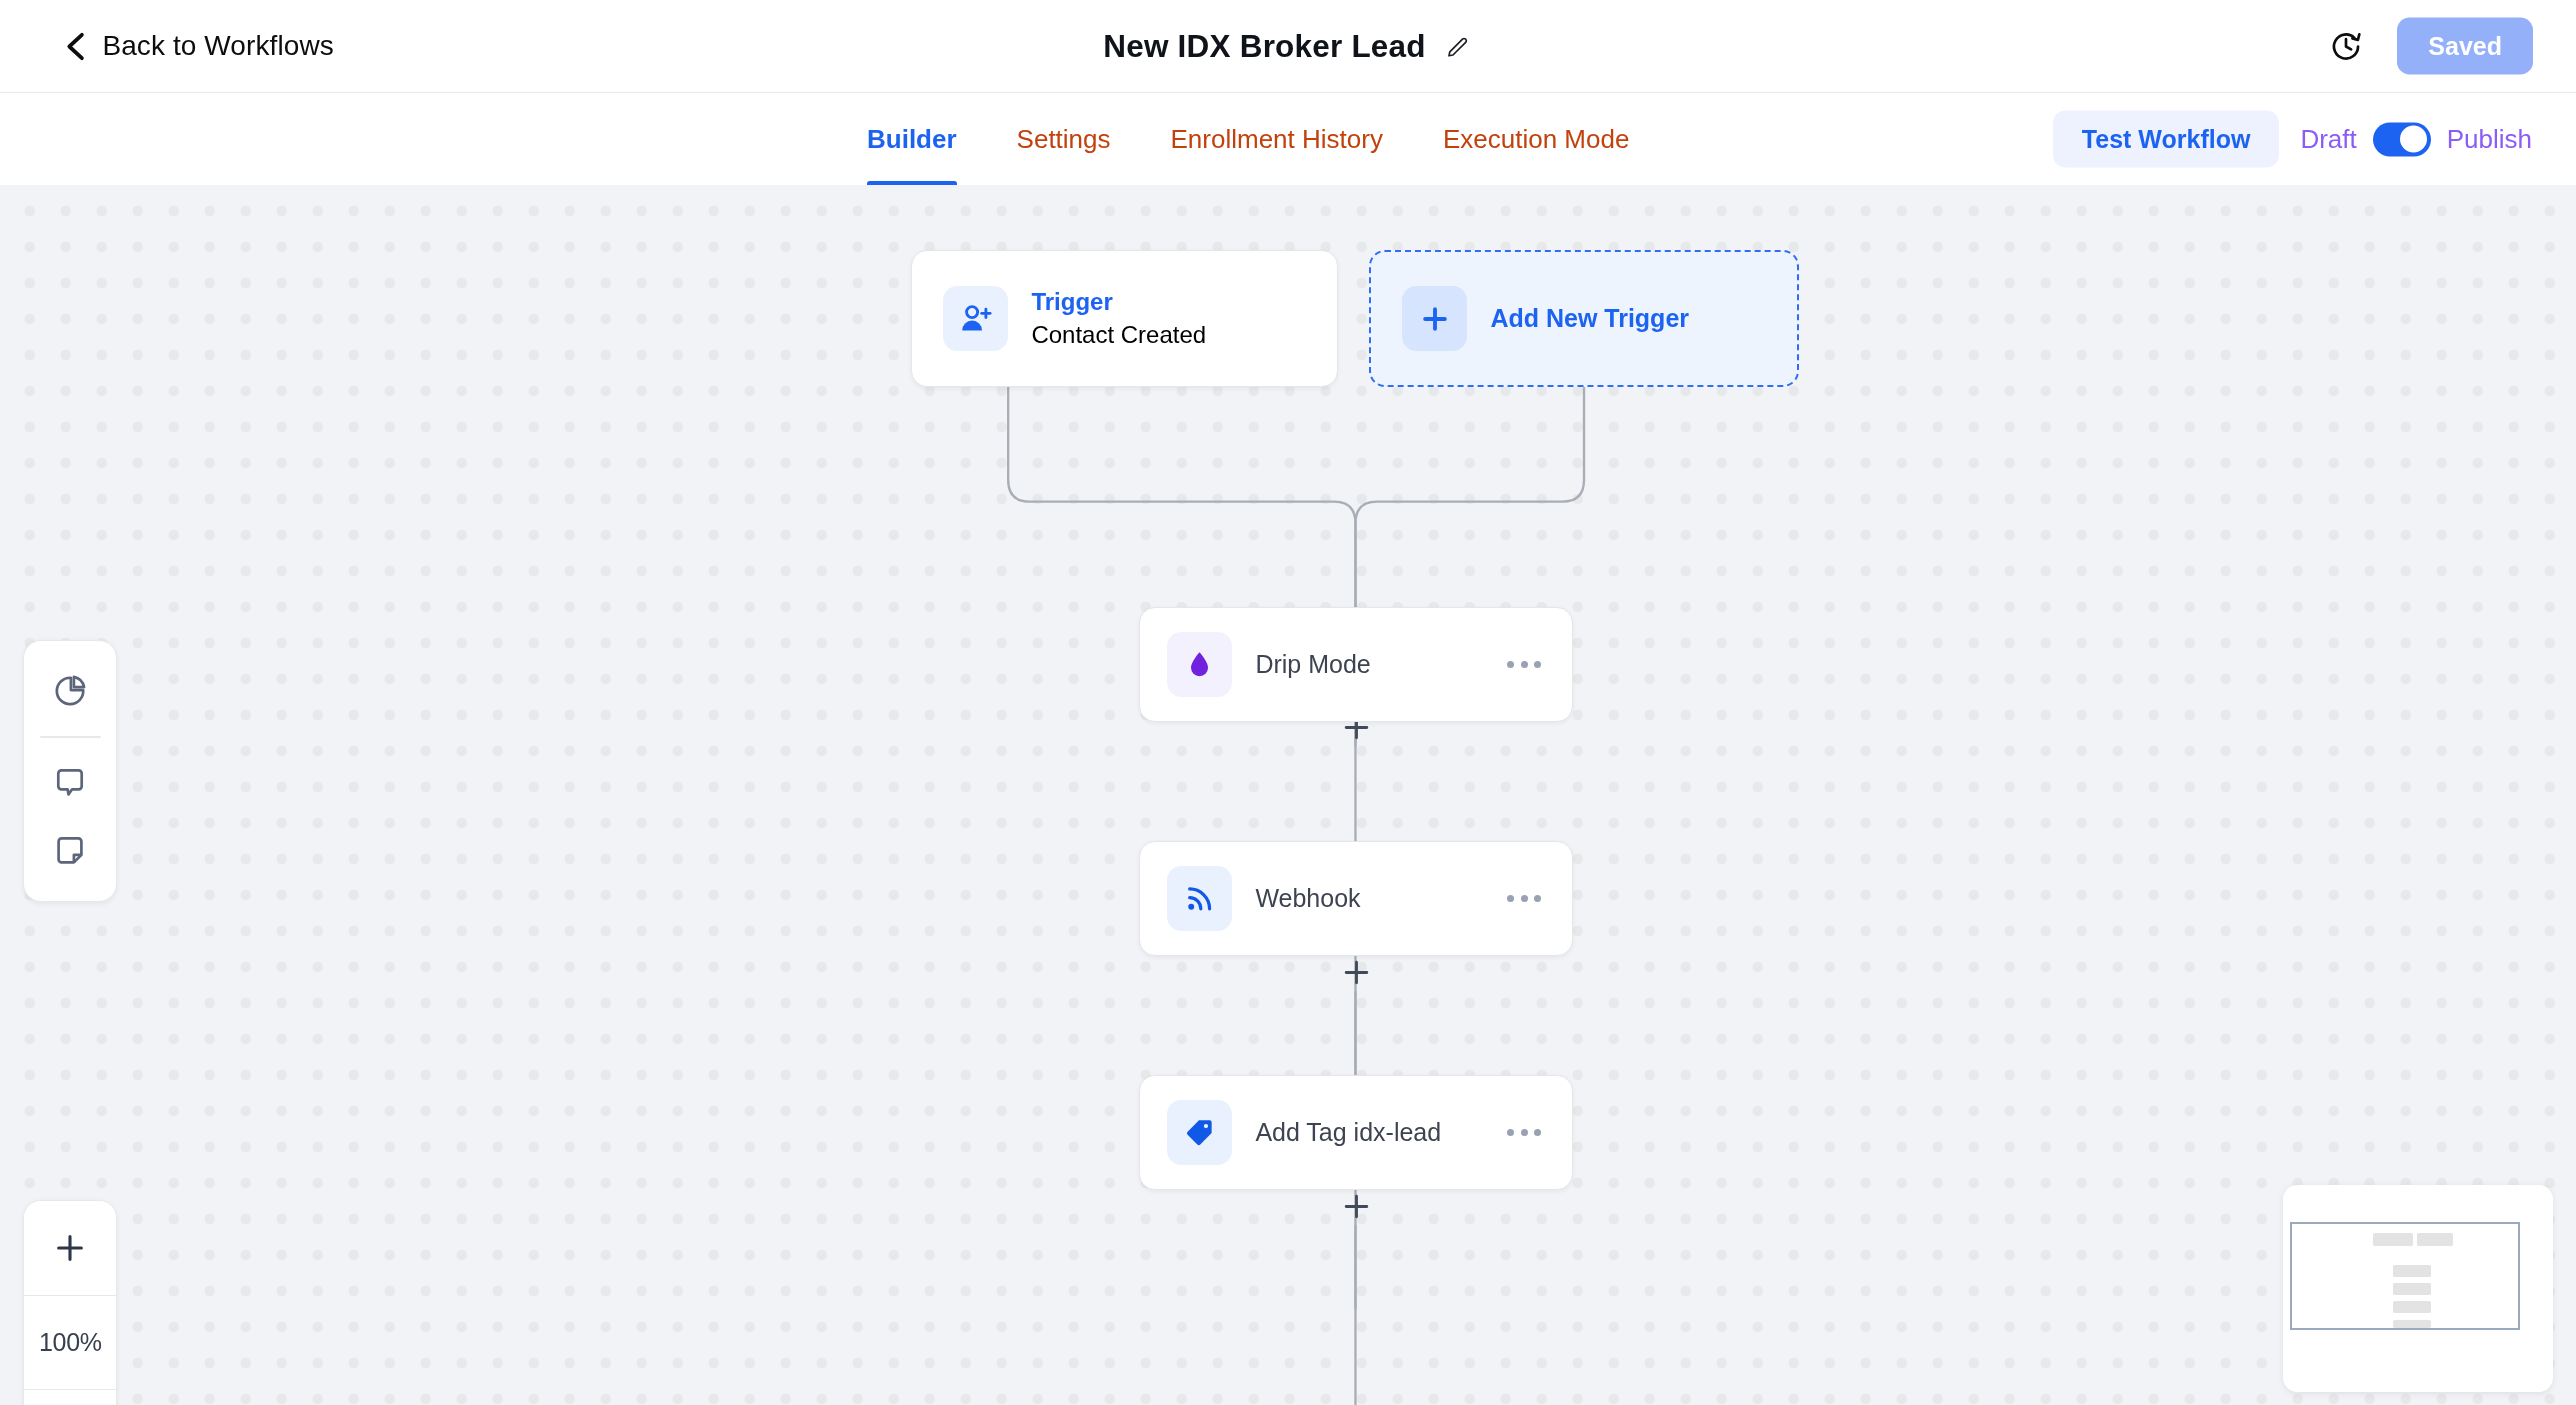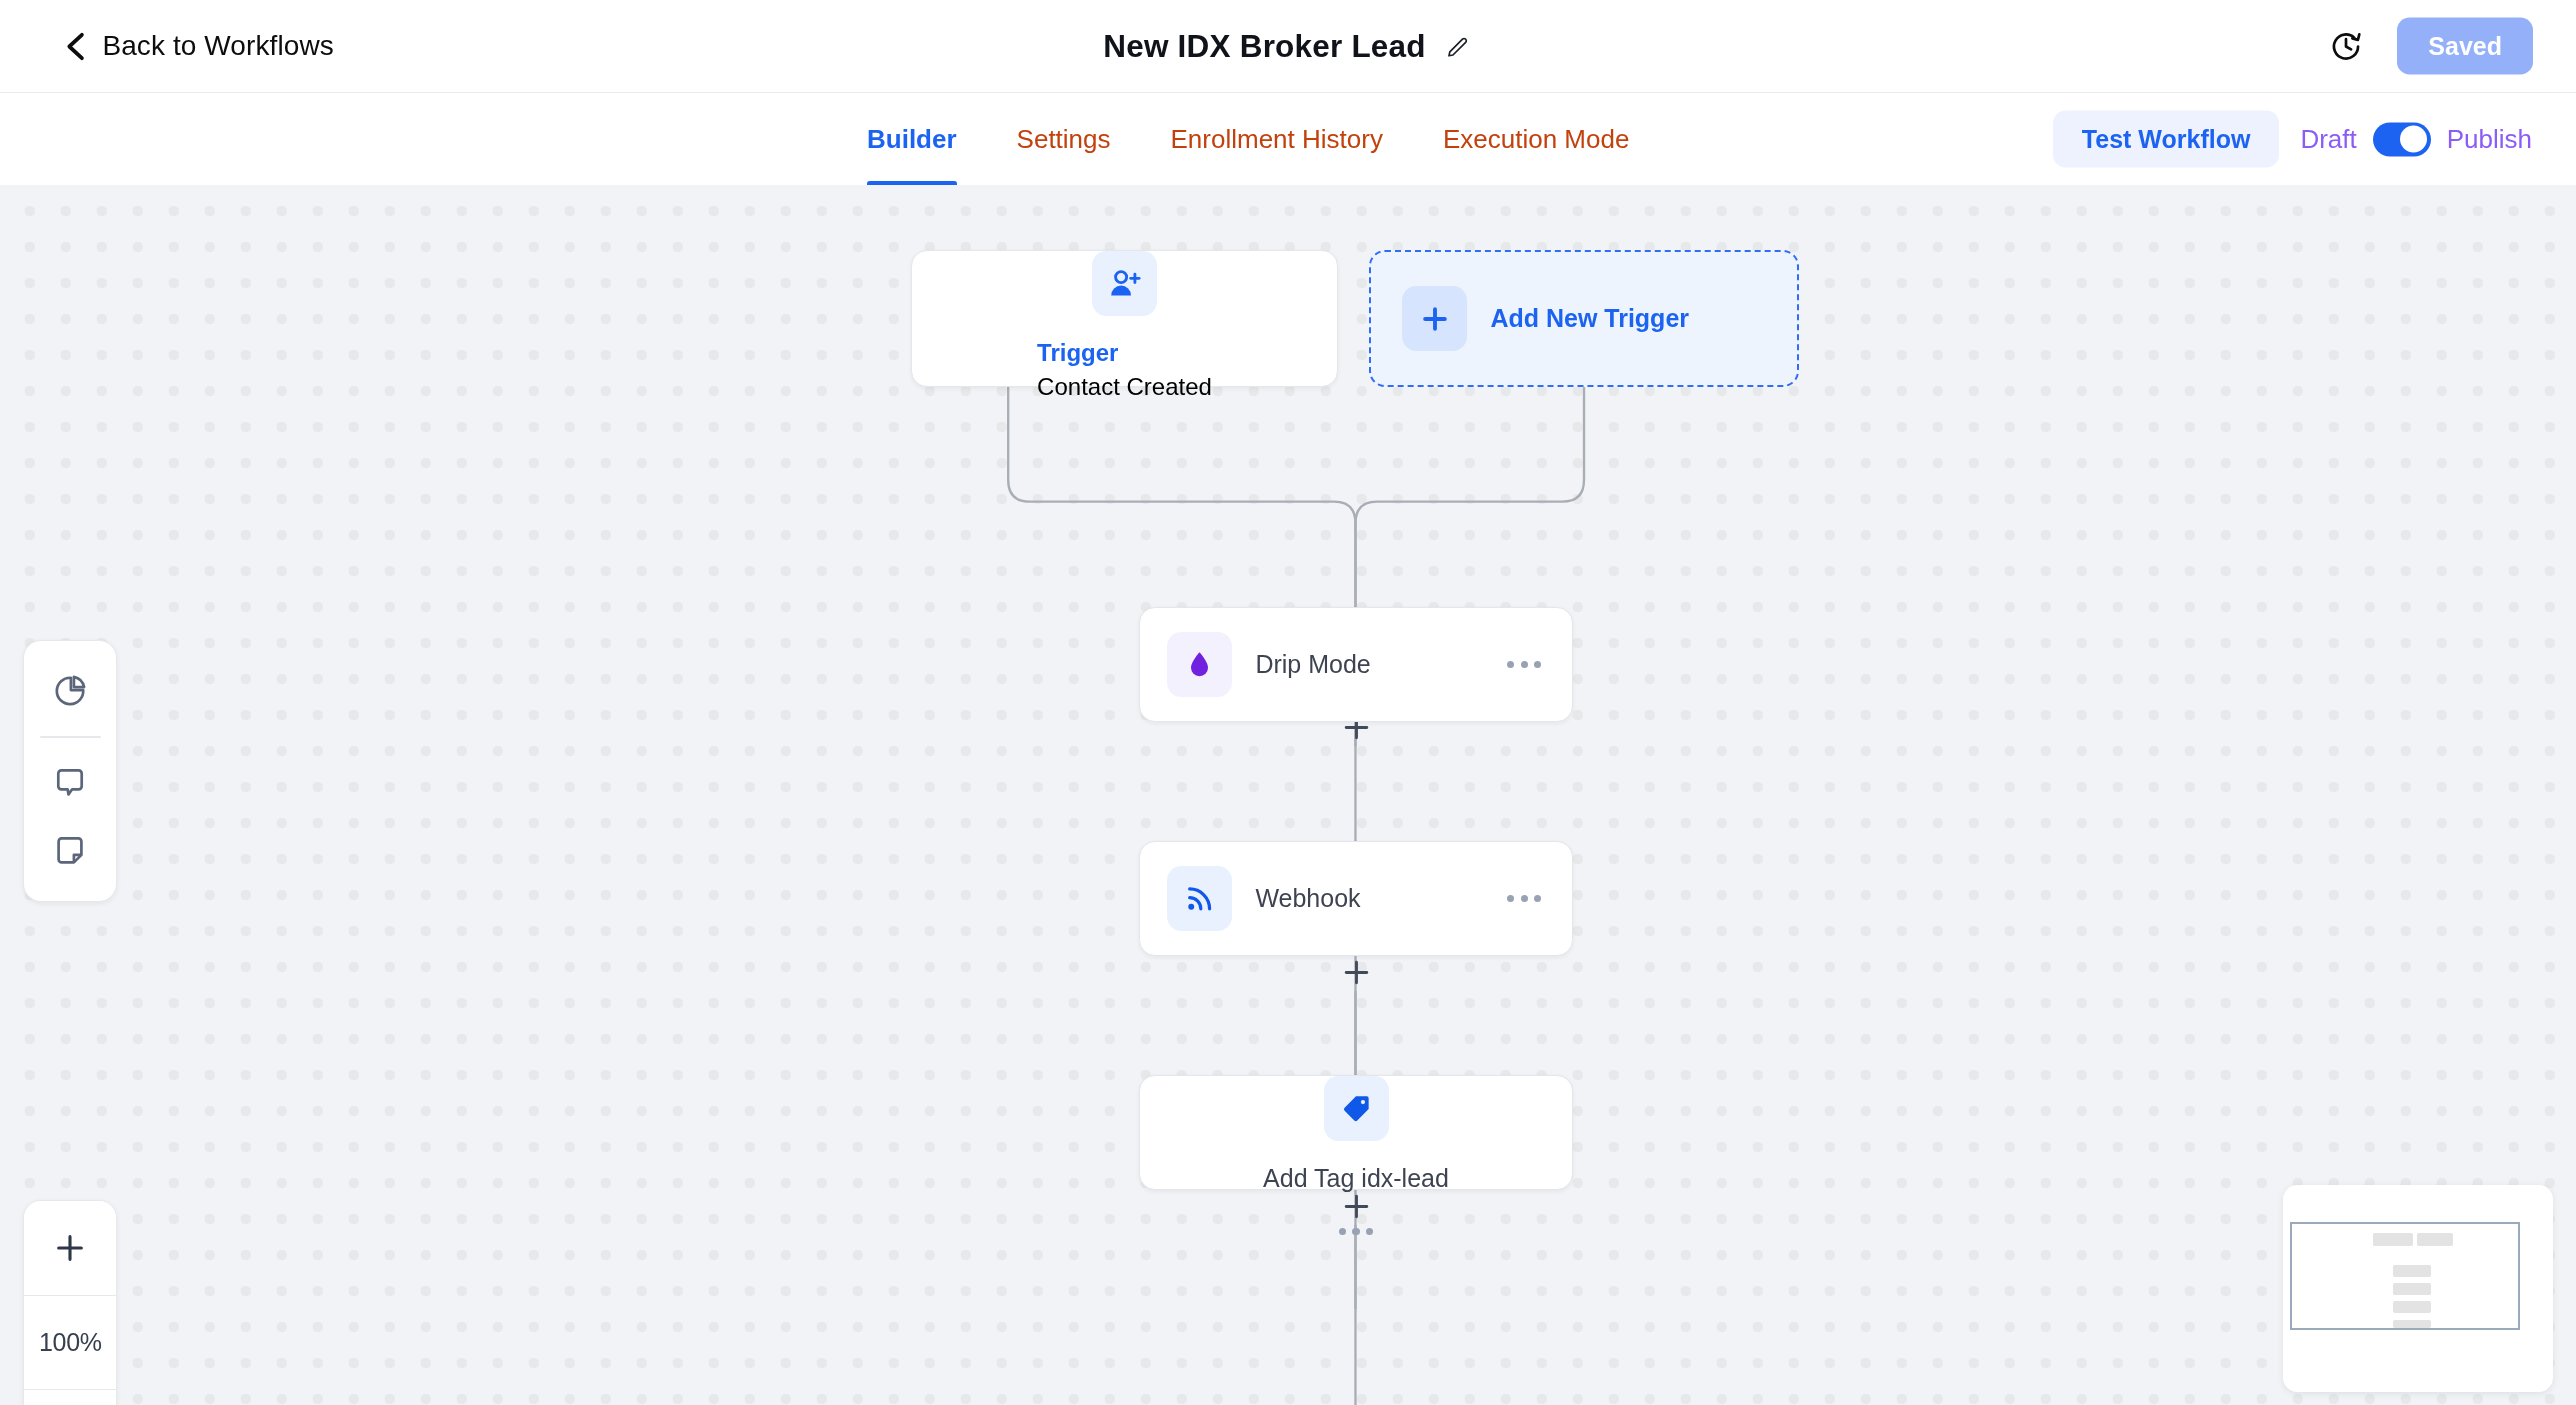--- a/index.html
+++ b/index.html
@@ -207,21 +207,20 @@
     display: flex;
     align-items: center;
     cursor: pointer;
   }
 
   .trigger-node {
     left: 911px; top: 65px;
     width: 427px; height: 137px;
     padding: 0 31px;
     gap: 23.4px;
-    flex-direction: column;
   }
   .icon-tile {
     width: 65px; height: 65px;
     border-radius: 14.4px;
     display: flex;
     align-items: center;
     justify-content: center;
     flex: 0 0 auto;
   }
   .tile-blue { background: #E9F0FE; }
@@ -259,21 +258,21 @@
   }
 
   .step-node {
     width: 434px; height: 115px;
     left: 1139px;
     padding: 0 27px;
     gap: 23.4px;
   }
   .step-node.n1 { top: 422px; }
   .step-node.n2 { top: 656px; }
-  .step-node.n3 { top: 890px; flex-direction: column; }
+  .step-node.n3 { top: 890px; }
   .step-label {
     font-size: 25px;
     color: #3D4351;
     flex: 1 1 auto;
     white-space: nowrap;
   }
   .dots-menu {
     display: flex;
     gap: 6.3px;
     align-items: center;

